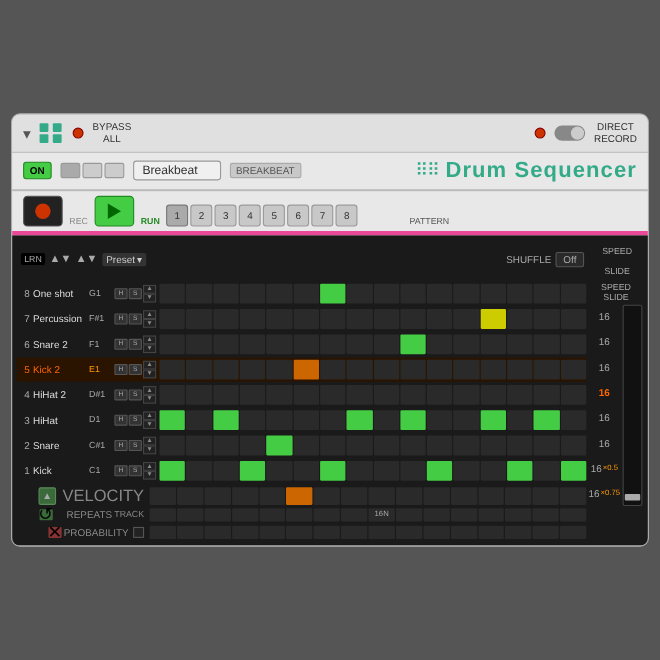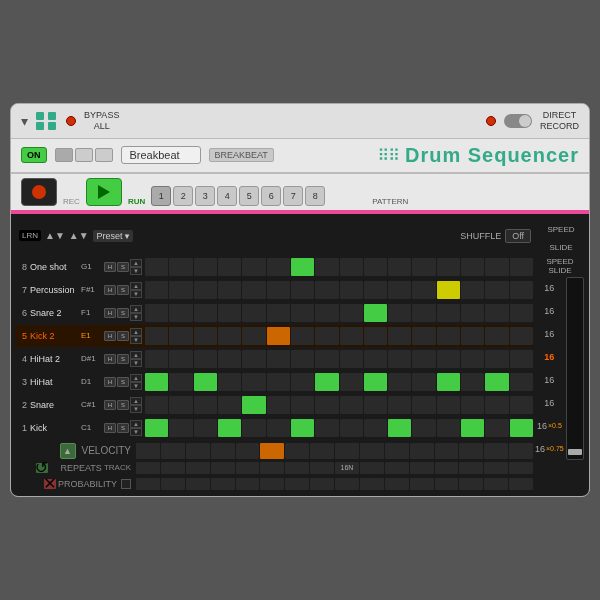--- a/index.html
+++ b/index.html
@@ -96,21 +96,21 @@
     .mini-arrows { display: flex; flex-direction: column; gap: 0; }
     .mini-arrow { width: 12px; height: 8px; background: #222; border: 1px solid #444; font-size: 6px; color: #888; display: flex; align-items: center; justify-content: center; }
     .row-grid { flex: 1; display: grid; grid-template-columns: repeat(16, 1fr); gap: 1px; height: 18px; }
     .cell { border-radius: 1px; cursor: pointer; }
     .cell-off { background: #2a2a2a; }
     .cell-green { background: #44cc44; }
     .cell-orange { background: #cc6600; }
     .cell-yellow { background: #cccc00; }
     .vel-row { display: flex; align-items: center; height: 18px; gap: 1px; }
     .vel-label-area { width: 120px; display: flex; align-items: center; justify-content: flex-end; padding-right: 4px; }
-    .vel-label { color: #888; font-size: 10px; }
+    .vel-label { color: #888; font-size: 15px; }
     .vel-up-btn { width: 16px; height: 16px; background: #3a6a3a; border: 1px solid #5a8a5a; border-radius: 2px; color: #aaa; font-size: 9px; display: flex; align-items: center; justify-content: center; }
     .vel-grid { flex: 1; display: grid; grid-template-columns: repeat(16, 1fr); gap: 1px; height: 16px; }
     .vel-cell { background: #2a2a2a; border-radius: 1px; }
     .vel-cell.filled { background: #cc6600; }
 
     .repeats-row { display: flex; align-items: center; height: 16px; gap: 1px; }
     .rep-label-area { width: 120px; display: flex; align-items: center; justify-content: flex-end; padding-right: 4px; gap: 2px; }
     .rep-icon { width: 12px; height: 10px; background: #3a6a3a; border-radius: 1px; display: flex; align-items: center; justify-content: center; }
     .rep-label { color: #888; font-size: 9px; margin-left: 11px; }
     .rep-marks { color: #888; font-size: 8px; }

